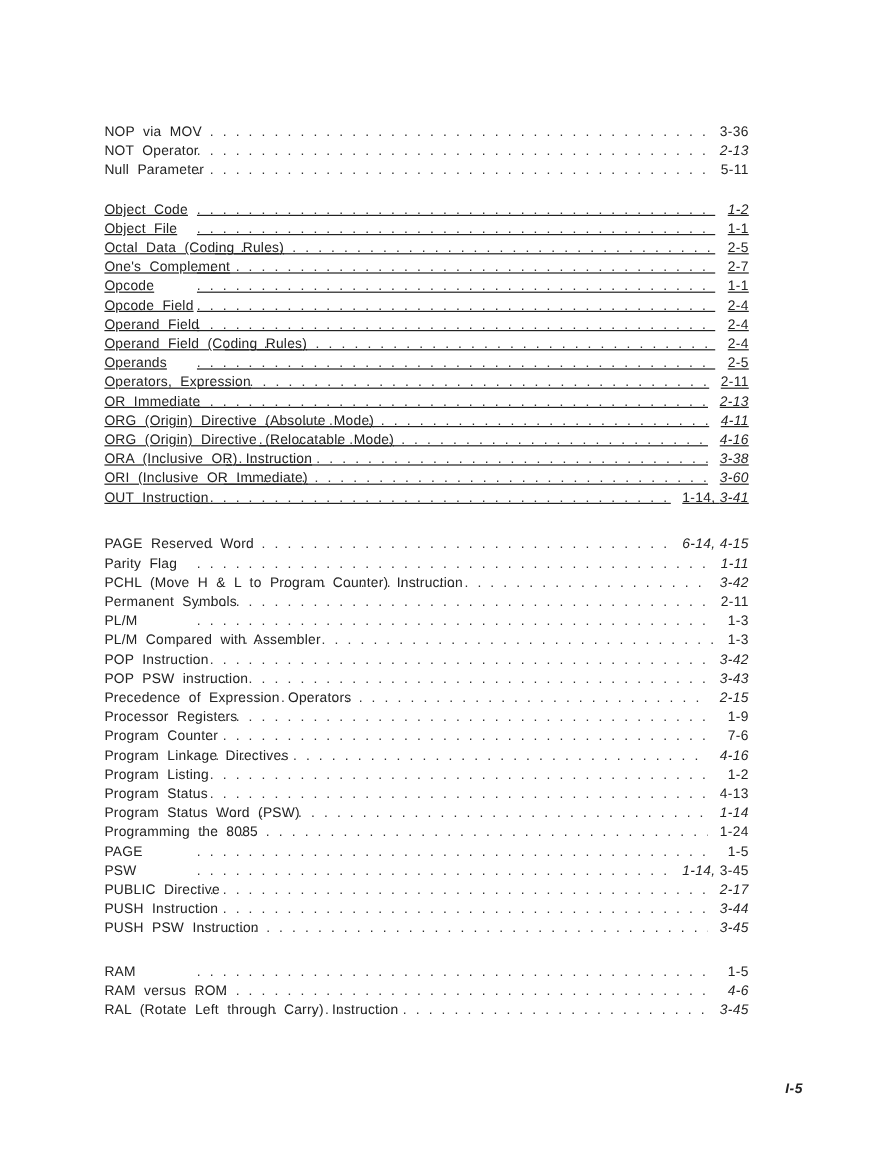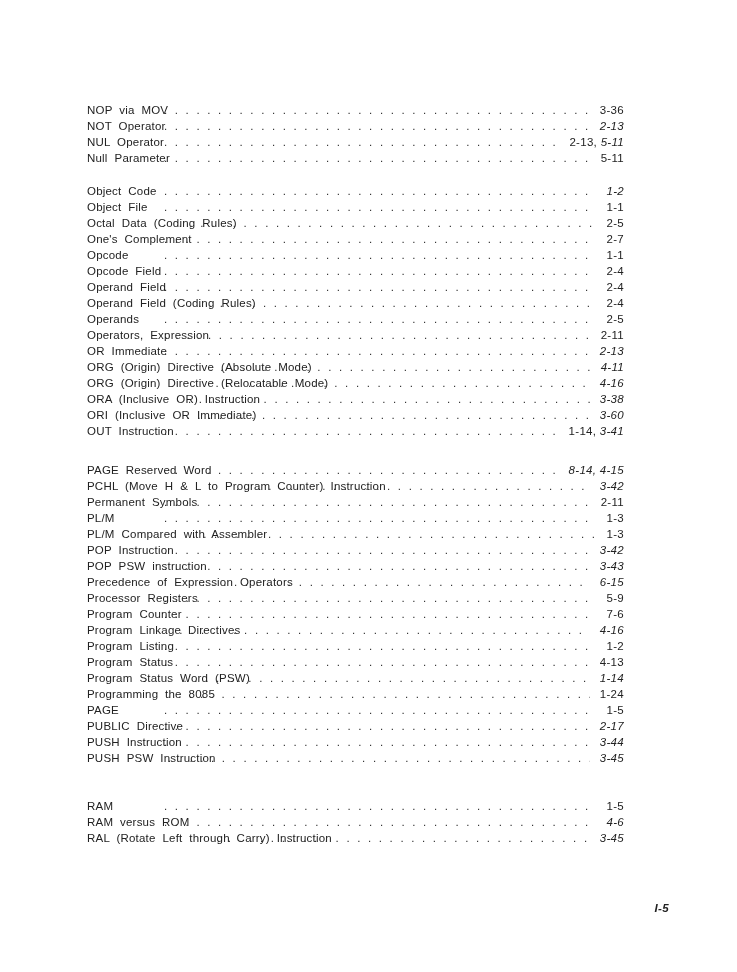--- a/index.html
+++ b/index.html
@@ -17,23 +17,23 @@
     line-height: 16px;
     color: #222222;
   }
   #index-page {
     box-sizing: border-box;
     width: 737px;
     height: 972px;
     padding: 102px 113px 0 87px;
   }
   .section { }
-  .section:nth-of-type(2) { margin-top: 17px; }
+  .section:nth-of-type(2) { margin-top: 17px; text-decoration: underline; }
   .section:nth-of-type(3) { margin-top: 23px; }
-  .section:nth-of-type(4) { margin-top: 32px; }
+  .section:nth-of-type(4) { margin-top: 20px; }
   .row {
     display: flex;
     align-items: baseline;
     height: 16px;
     white-space: nowrap;
   }
   .label {
     white-space: nowrap;
     min-width: 68px;
     word-spacing: 3.5px;
@@ -77,25 +77,20 @@
           <span class="label">NOP via MOV</span>
           <span class="leader"></span>
           <span class="pages"><span class="pg">3-36</span></span>
         </div>
         <div class="row">
           <span class="label">NOT Operator</span>
           <span class="leader"></span>
           <span class="pages"><span class="pg italic">2-13</span></span>
         </div>
         <div class="row">
-          <span class="label">NUL Operator</span>
-          <span class="leader"></span>
-          <span class="pages"><span class="pg">2-13, </span><span class="pg italic">5-11</span></span>
-        </div>
-        <div class="row">
           <span class="label">Null Parameter</span>
           <span class="leader"></span>
           <span class="pages"><span class="pg">5-11</span></span>
         </div>
       </div>
       <div class="section">
         <div class="row">
           <span class="label">Object Code</span>
           <span class="leader"></span>
           <span class="pages"><span class="pg italic">1-2</span></span>
@@ -173,21 +168,26 @@
         <div class="row">
           <span class="label">OUT Instruction</span>
           <span class="leader"></span>
           <span class="pages"><span class="pg">1-14, </span><span class="pg italic">3-41</span></span>
         </div>
       </div>
       <div class="section">
         <div class="row">
           <span class="label">PAGE Reserved Word</span>
           <span class="leader"></span>
-          <span class="pages"><span class="pg italic">8-14, </span><span class="pg italic">4-15</span></span>
+          <span class="pages"><span class="pg italic">6-14, </span><span class="pg italic">4-15</span></span>
+        </div>
+        <div class="row">
+          <span class="label">Parity Flag</span>
+          <span class="leader"></span>
+          <span class="pages"><span class="pg italic">1-11</span></span>
         </div>
         <div class="row">
           <span class="label">PCHL (Move H &amp; L to Program Counter) Instruction</span>
           <span class="leader"></span>
           <span class="pages"><span class="pg italic">3-42</span></span>
         </div>
         <div class="row">
           <span class="label">Permanent Symbols</span>
           <span class="leader"></span>
           <span class="pages"><span class="pg">2-11</span></span>
@@ -208,26 +208,26 @@
           <span class="pages"><span class="pg italic">3-42</span></span>
         </div>
         <div class="row">
           <span class="label">POP PSW instruction</span>
           <span class="leader"></span>
           <span class="pages"><span class="pg italic">3-43</span></span>
         </div>
         <div class="row">
           <span class="label">Precedence of Expression Operators</span>
           <span class="leader"></span>
-          <span class="pages"><span class="pg italic">6-15</span></span>
+          <span class="pages"><span class="pg italic">2-15</span></span>
         </div>
         <div class="row">
           <span class="label">Processor Registers</span>
           <span class="leader"></span>
-          <span class="pages"><span class="pg">5-9</span></span>
+          <span class="pages"><span class="pg">1-9</span></span>
         </div>
         <div class="row">
           <span class="label">Program Counter</span>
           <span class="leader"></span>
           <span class="pages"><span class="pg">7-6</span></span>
         </div>
         <div class="row">
           <span class="label">Program Linkage Directives</span>
           <span class="leader"></span>
           <span class="pages"><span class="pg italic">4-16</span></span>
@@ -249,20 +249,25 @@
         </div>
         <div class="row">
           <span class="label">Programming the 8085</span>
           <span class="leader"></span>
           <span class="pages"><span class="pg">1-24</span></span>
         </div>
         <div class="row">
           <span class="label">PAGE</span>
           <span class="leader"></span>
           <span class="pages"><span class="pg">1-5</span></span>
+        </div>
+        <div class="row">
+          <span class="label">PSW</span>
+          <span class="leader"></span>
+          <span class="pages"><span class="pg italic">1-14, </span><span class="pg">3-45</span></span>
         </div>
         <div class="row">
           <span class="label">PUBLIC Directive</span>
           <span class="leader"></span>
           <span class="pages"><span class="pg italic">2-17</span></span>
         </div>
         <div class="row">
           <span class="label">PUSH Instruction</span>
           <span class="leader"></span>
           <span class="pages"><span class="pg italic">3-44</span></span>

